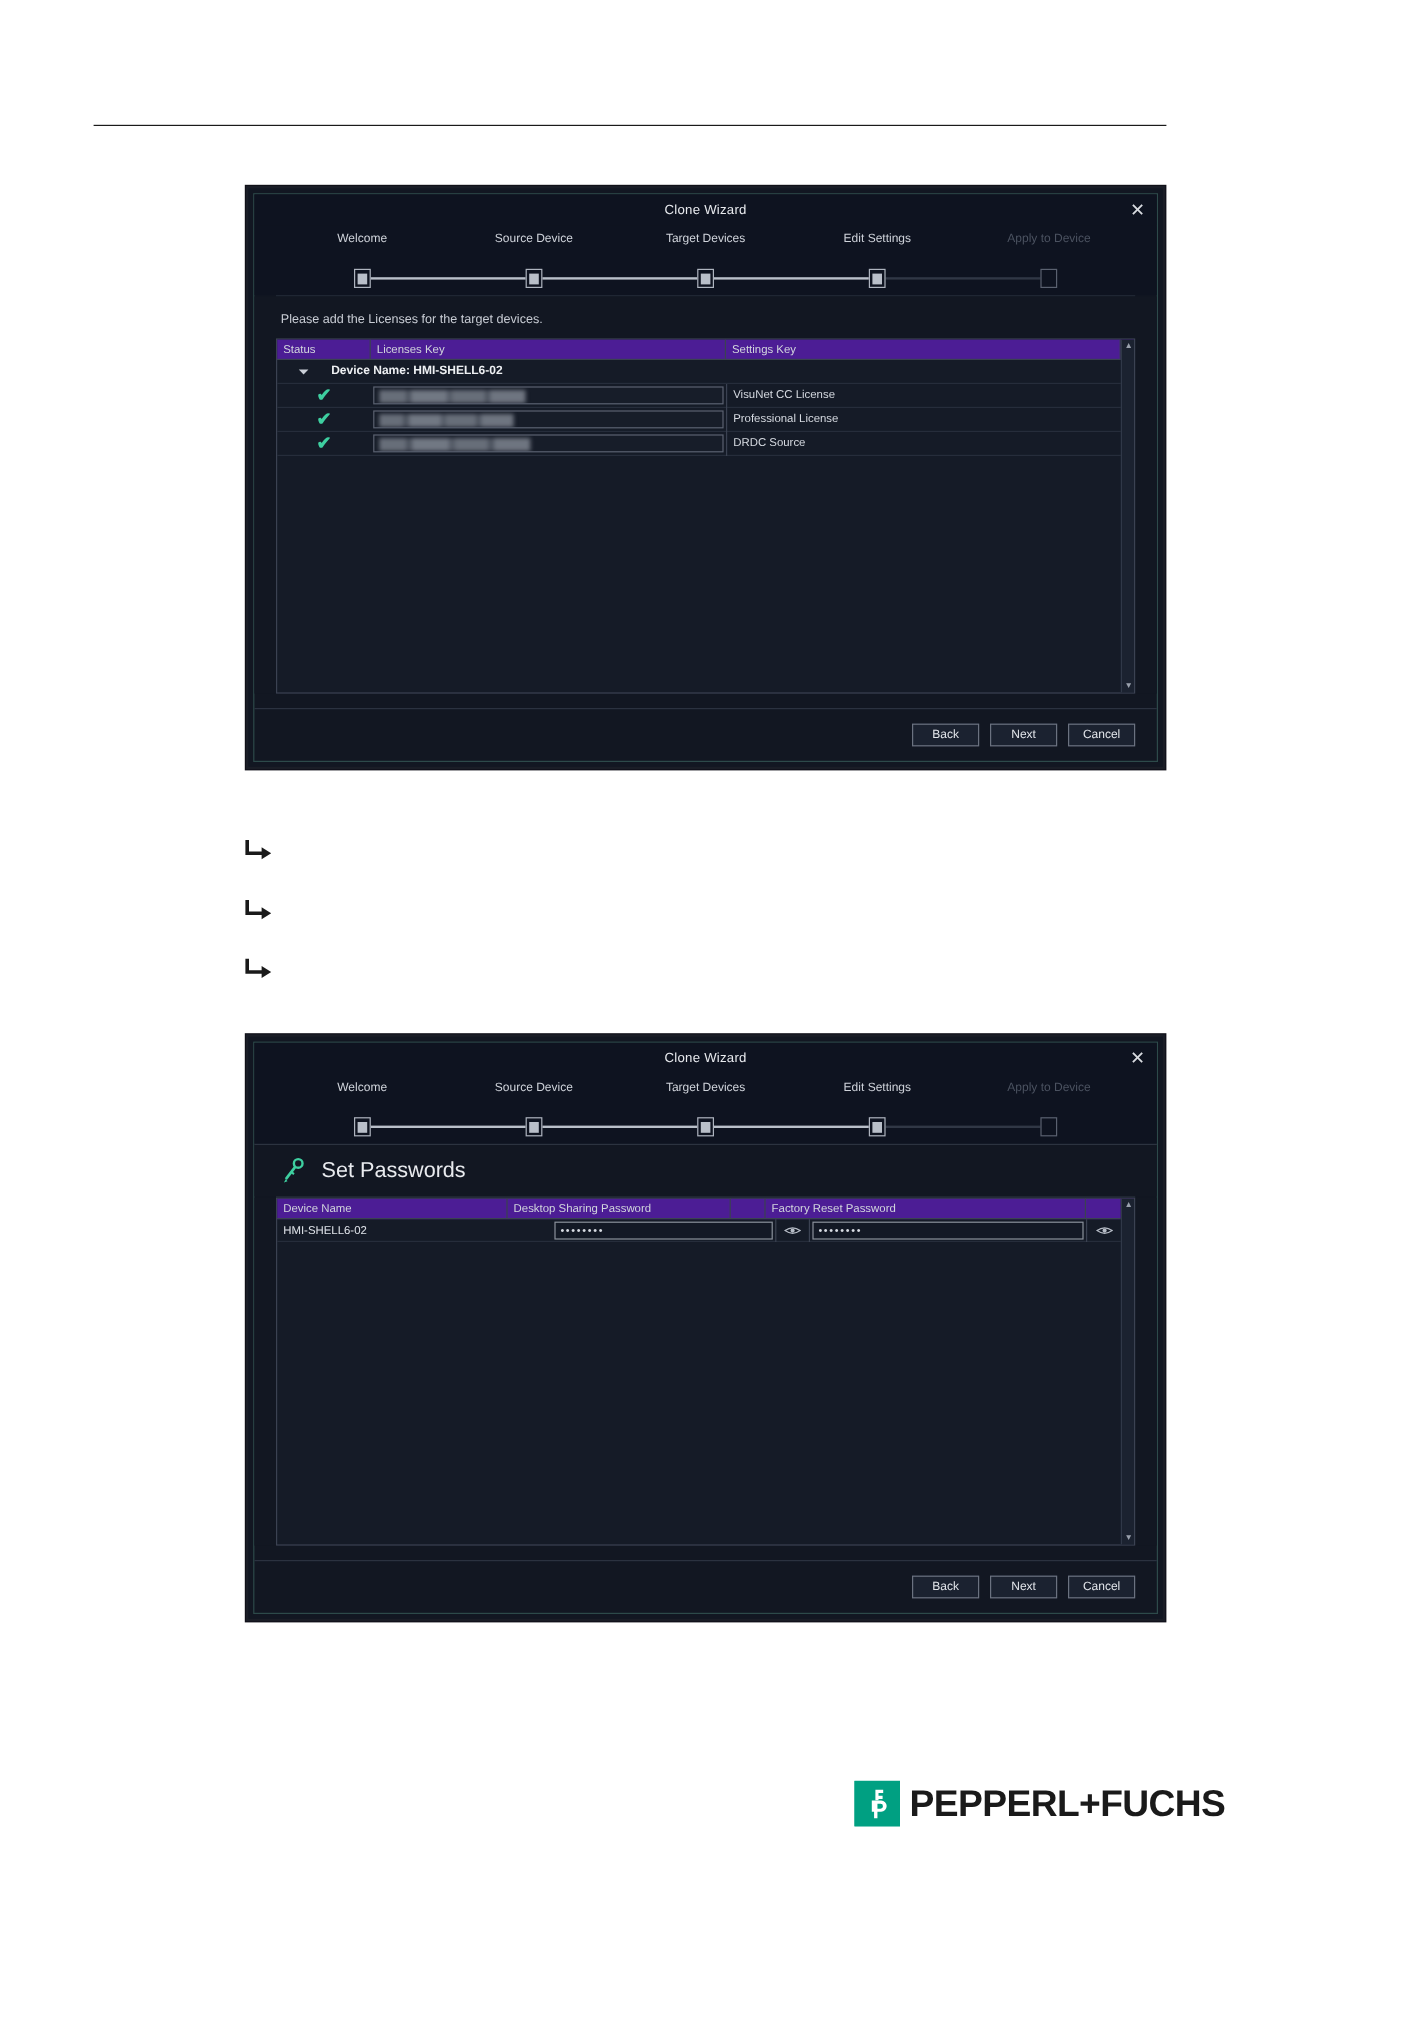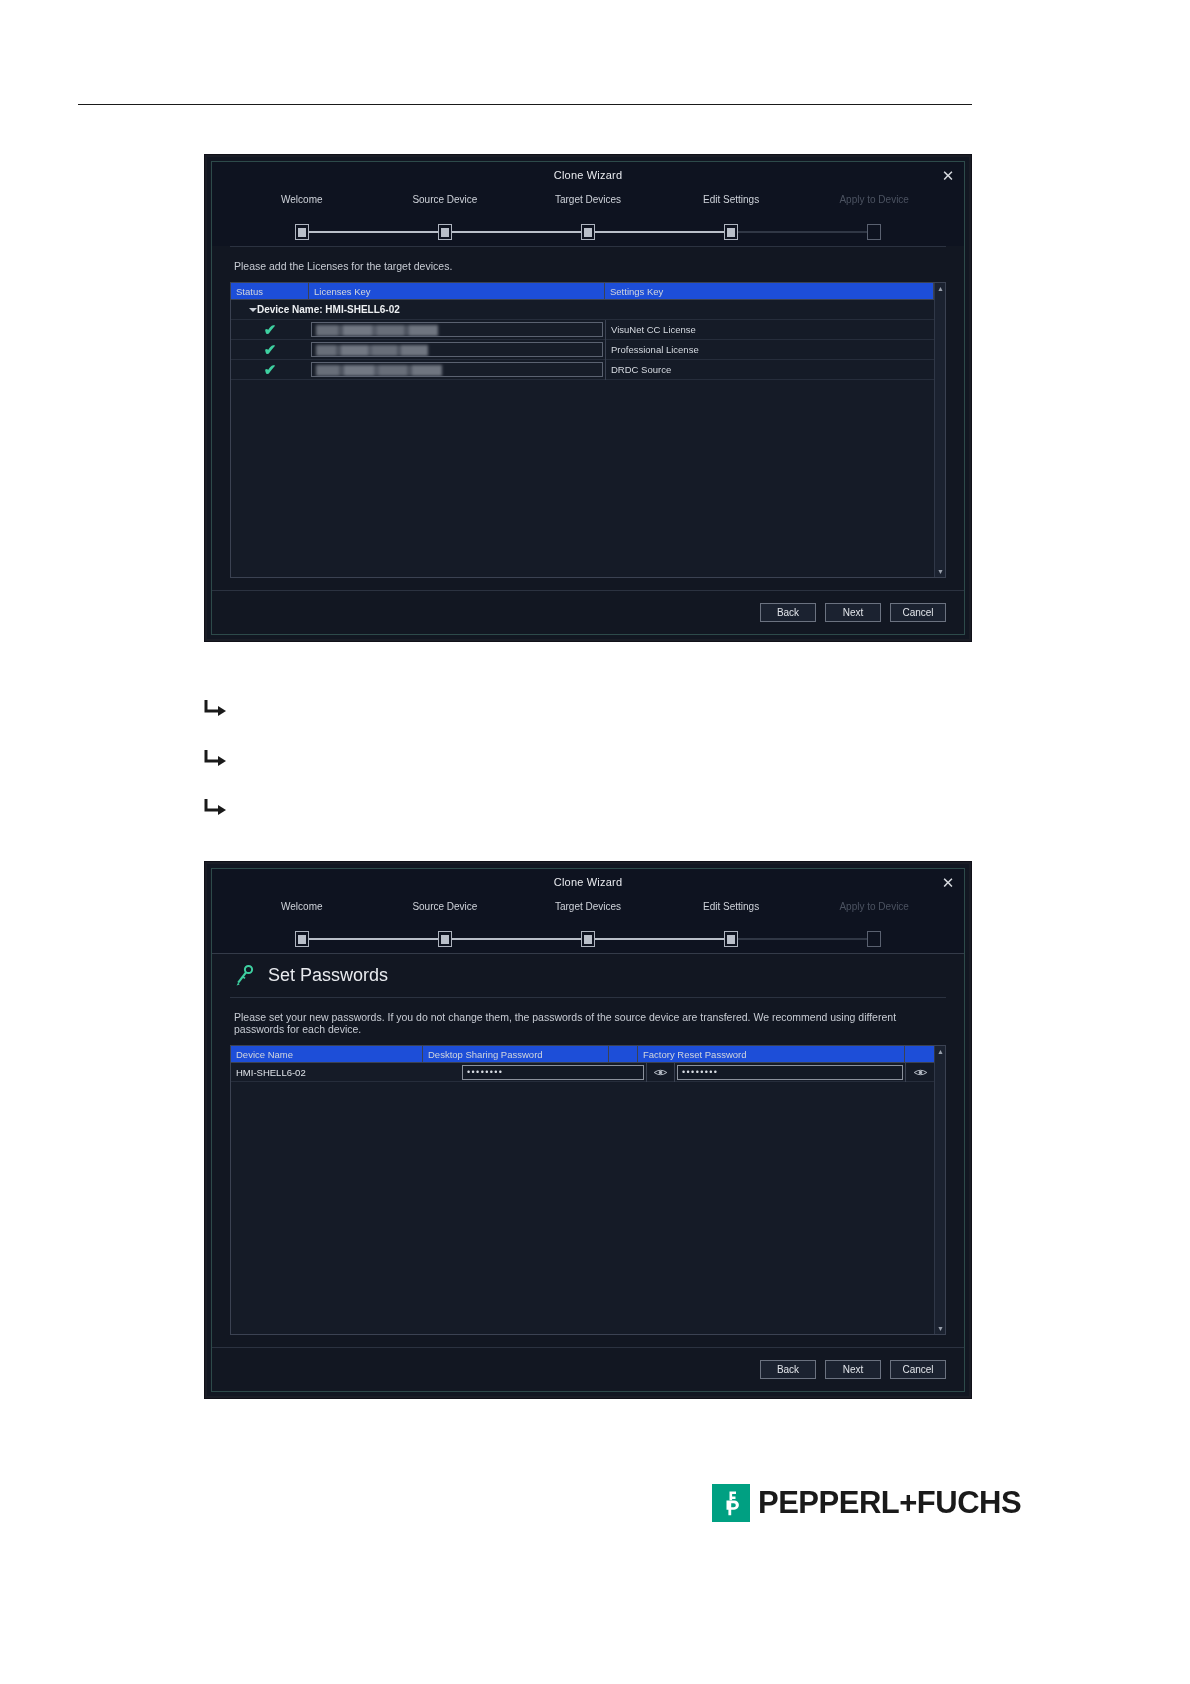--- a/index.html
+++ b/index.html
@@ -111,35 +111,35 @@
   }
 
   
   .grid {
     border: 1px solid #3b4252;
     background: #151b27;
     position: relative;
   }
   .grid-head {
     display: flex; height: 17px;
-    background: #1d4ed8;
+    background: #4c1d95;
     border-bottom: 1px solid #3b4252;
   }
   .grid-head .gh {
     font-size: 9.5px; color: #d2d6dd;
     padding: 3px 0 0 5px;
     border-right: 1px solid #3b4252;
     overflow: hidden; white-space: nowrap;
   }
   .grid-body { position: relative; }
 
   
   .group-row {
     height: 20px; display: flex; align-items: center;
-    padding-left: 18px; gap: 0;
+    padding-left: 18px; gap: 19px;
     border-bottom: 1px solid #262d3b;
   }
   .tri {
     width: 0; height: 0;
     border-top: 4px solid #cbd0d8;
     border-left: 4px solid transparent;
     border-right: 4px solid transparent;
   }
   .group-row .gl { font-size: 10px; color: #eef0f3; font-weight: bold; }
 
@@ -409,21 +409,20 @@
             <path d="M12.2 8.2 L4.2 18.6" fill="none" stroke="#3ecfa0" stroke-width="2.2"></path>
             <path d="M4.2 18.6 L2.6 21.4 L5.6 20.4 Z" fill="#3ecfa0"></path>
             <line x1="8.6" y1="12.6" x2="11.0" y2="14.4" stroke="#3ecfa0" stroke-width="1.8"></line>
           </svg>
         </span>
         <span class="htitle">Set Passwords</span>
       </div>
       <div class="head-rule"></div>
 
       <div class="dlg-body">
-        <div class="hint">Please set your new passwords. If you do not change them, the passwords of the source device are transfered. We recommend using different passwords for each device.</div>
 
         <div class="grid" style="height:290px;">
           <div class="grid-head">
             <div class="gh" style="width:192px">Device Name</div>
             <div class="gh" style="width:186px">Desktop Sharing Password</div>
             <div class="gh" style="width:29px"></div>
             <div class="gh" style="flex:1">Factory Reset Password</div>
             <div class="gh" style="width:29px; border-right:none;"></div>
             <div class="gh" style="width:11px; border-right:none;"></div>
           </div>

